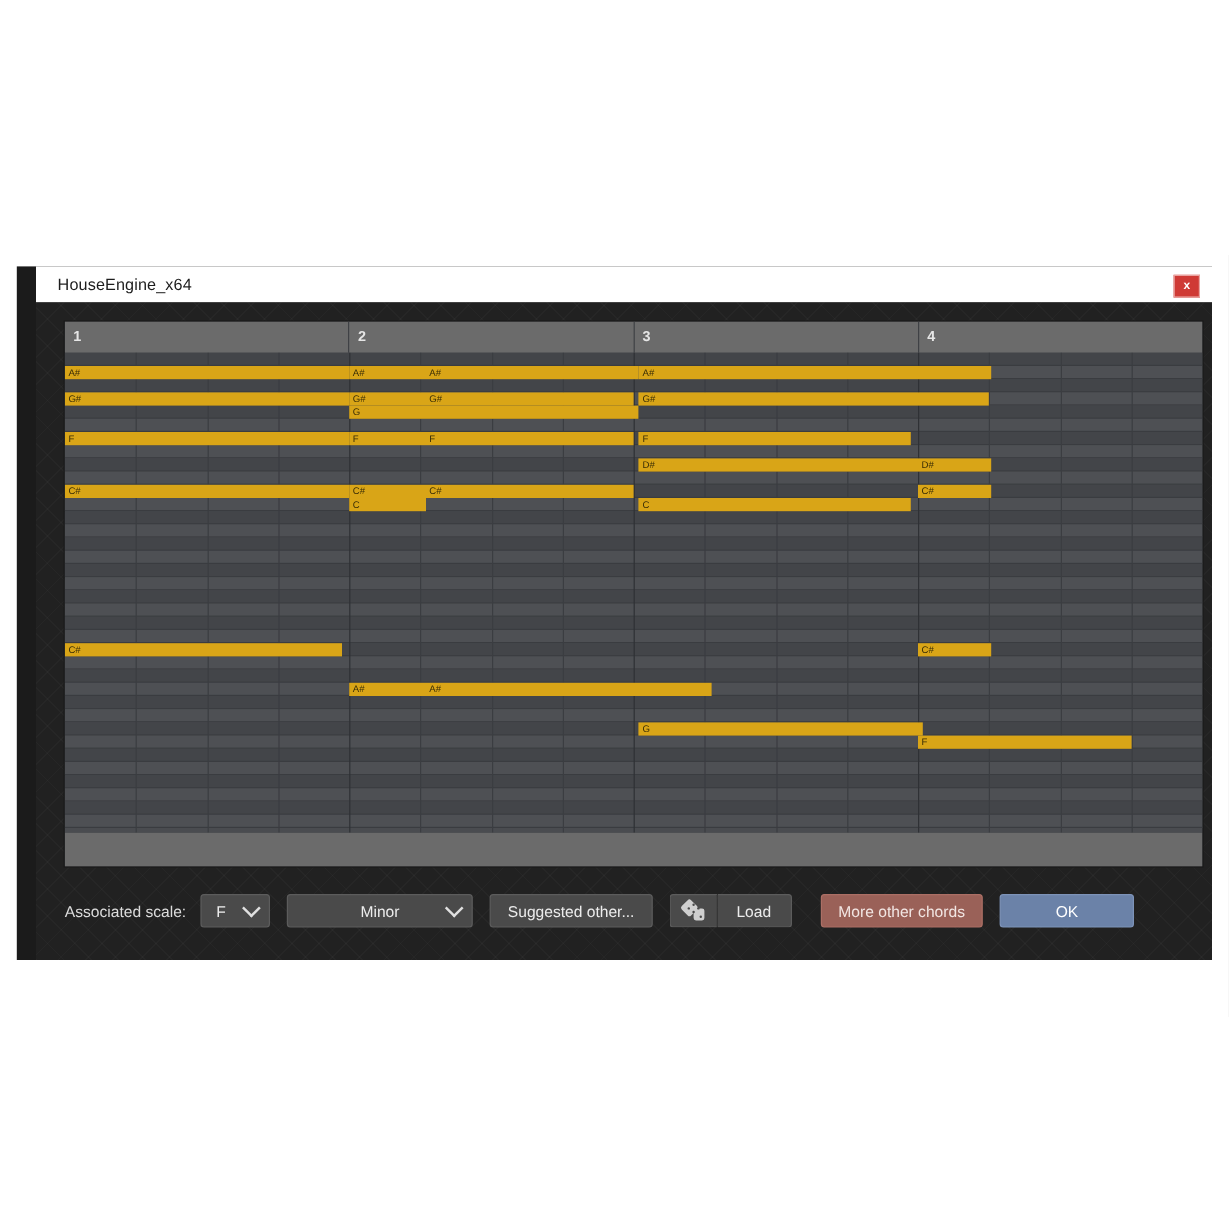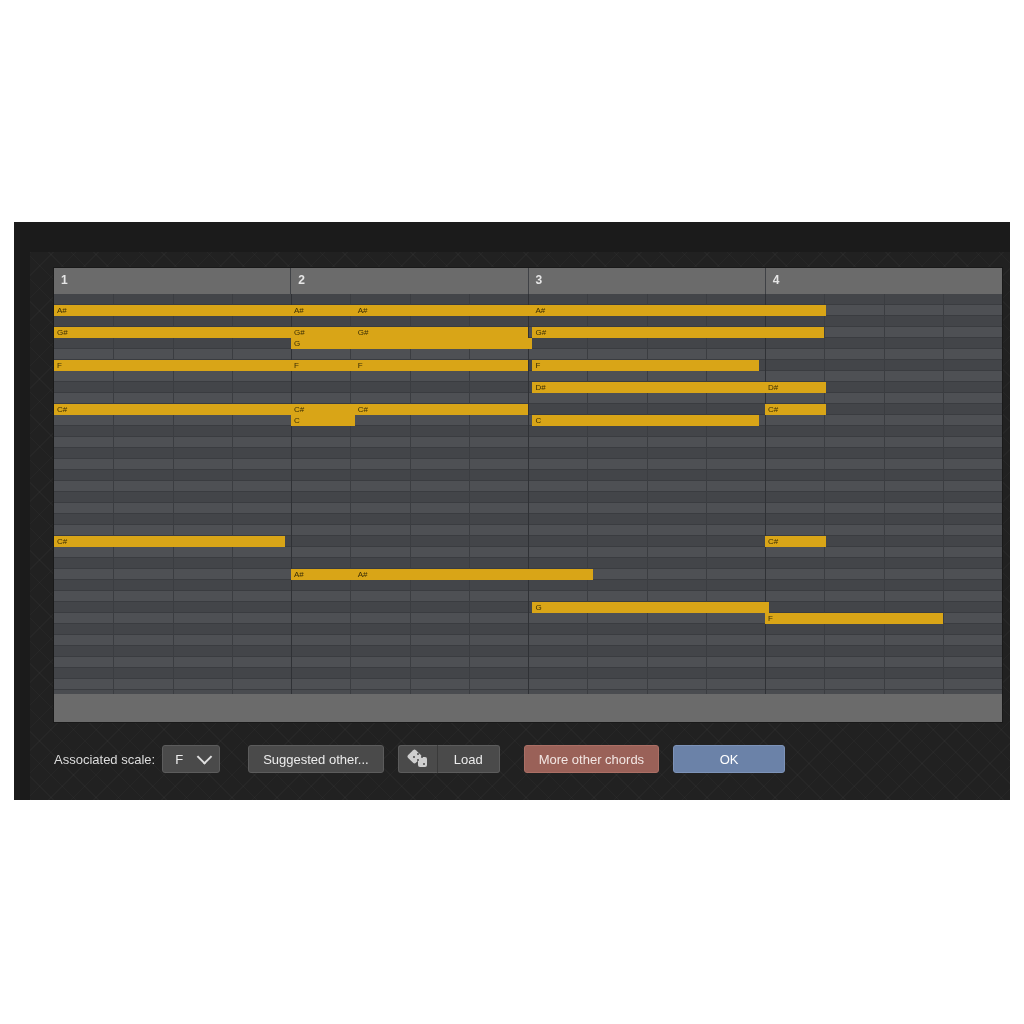--- a/index.html
+++ b/index.html
@@ -110,21 +110,21 @@
     color:#f2f2f2;font-size:9px;font-weight:700;letter-spacing:.8px;
   }
   .midi-badge .bars{position:absolute;left:6px;right:6px;top:19px;height:24px;}
   .midi-badge .mb{position:absolute;height:3px;background:rgba(255,255,255,.9);border-radius:1px;}
 
   
   .toolbar{
     position:absolute;left:24px;top:490px;width:948px;height:34px;
     display:flex;align-items:center;
   }
-  .tb-label{color:#dcdcdc;font-size:13px;margin-right:7px;}
+  .tb-label{color:#dcdcdc;font-size:13px;margin-right:12px;}
   .sel{
     position:relative;height:28px;background:#4a4a4a;
     border:1px solid #5c5c5c;border-radius:3px;
     display:flex;align-items:center;justify-content:center;
     color:#ececec;font-size:13px;cursor:pointer;box-sizing:border-box;
   }
   .sel.key{width:58px;justify-content:flex-start;padding-left:12px;}
   .sel.mode{width:155px;}
   .sel .chev{
     position:absolute;right:9px;top:50%;width:9px;height:9px;
@@ -156,20 +156,24 @@
   }
   .dice-ico .pip{position:absolute;width:2px;height:2px;background:#4a4a4a;border-radius:50%;}
 </style>
 </head>
 <body>
 
 <div id="root">
 
   <div class="window">
 
+    <div class="titlebar">
+      <div class="title">HouseEngine_x64</div>
+      <div class="close-btn">x</div>
+    </div>
 
     <div class="dlg">
 
       <div class="roll">
 
         <div class="ruler">
           <div class="bar">
               <span>1</span>
             </div>
           <div class="bar">
@@ -277,20 +281,24 @@
       <div class="toolbar">
         <div class="tb-label">Associated scale:</div>
 
         <div class="sel key">
           <span>F</span>
           <span class="chev"></span>
         </div>
 
         <div class="gap"></div>
 
+        <div class="sel mode">
+          <span>Minor</span>
+          <span class="chev"></span>
+        </div>
 
         <div class="gap"></div>
 
         <div class="btn">Suggested other...</div>
 
         <div class="gap"></div>
 
         <div class="btn dice">
           <span class="dice-ico">
             <span class="d1"></span>

